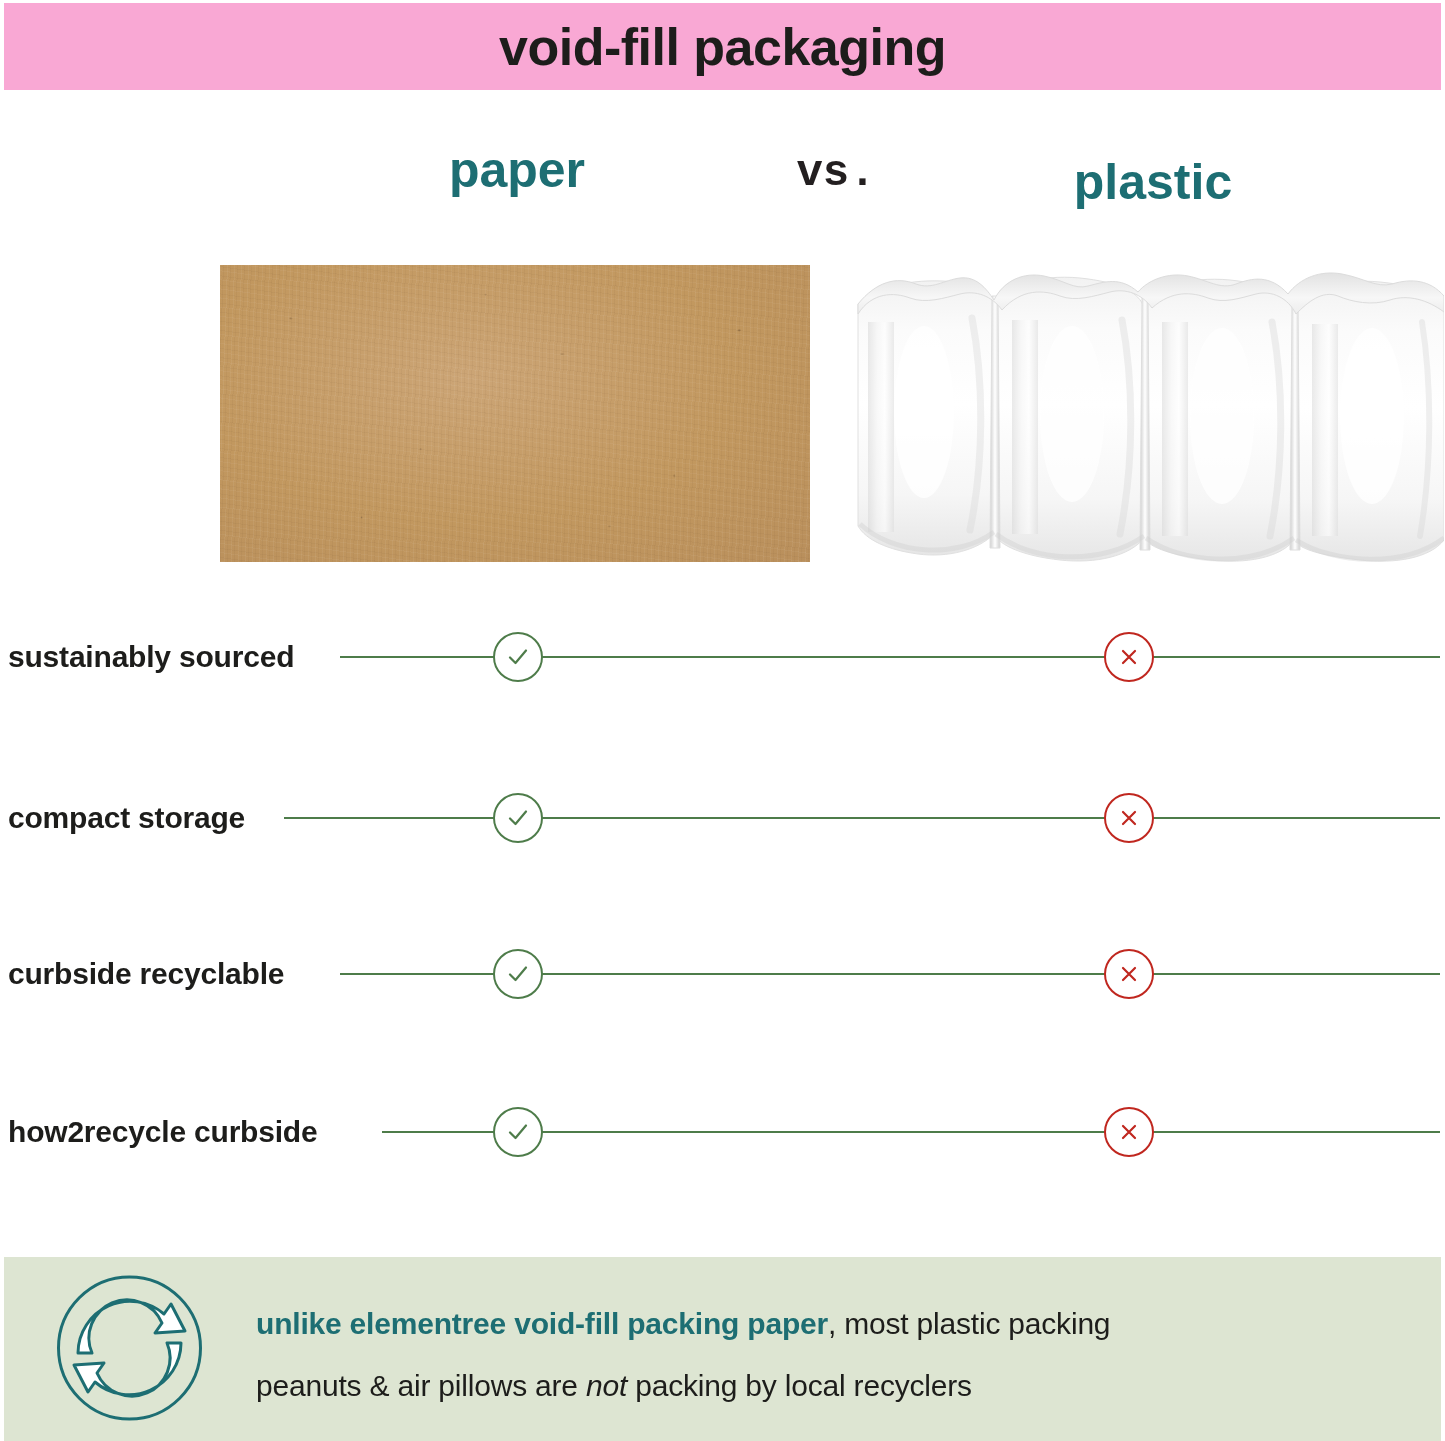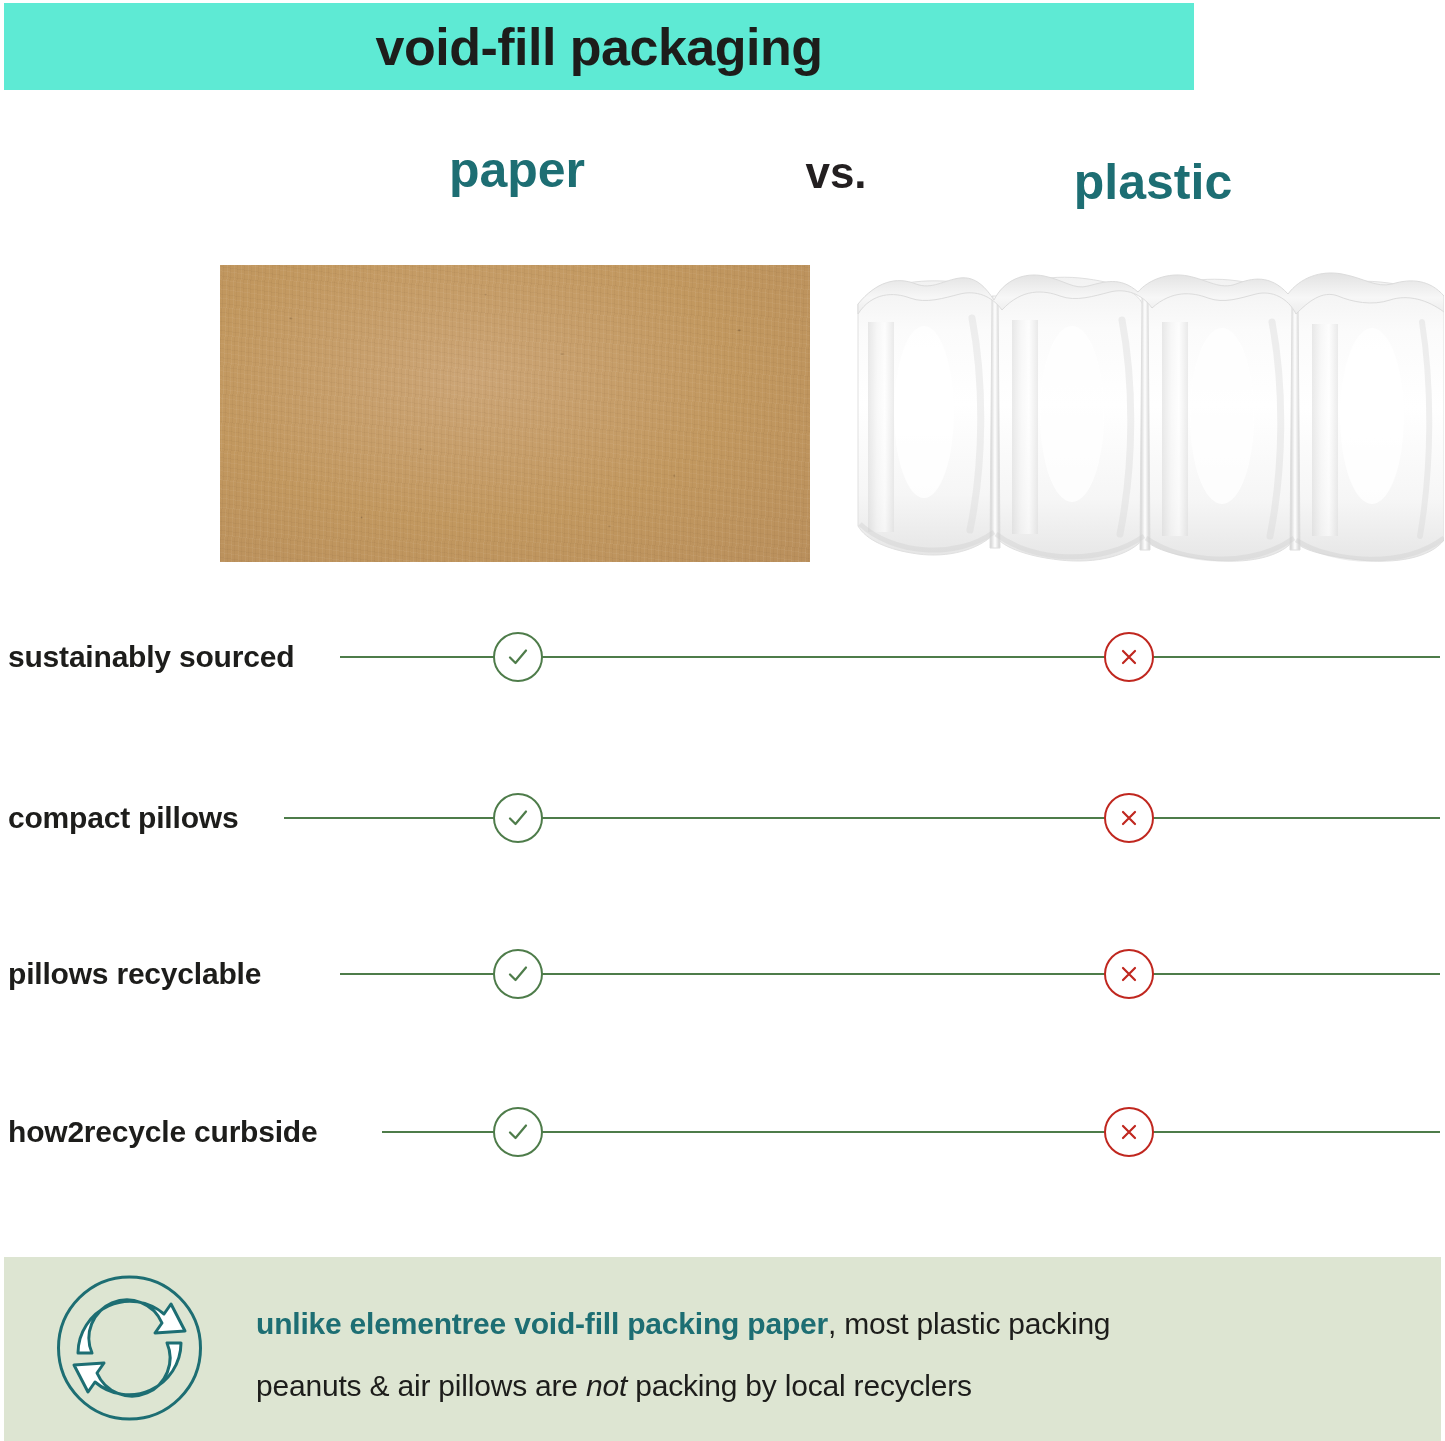--- a/index.html
+++ b/index.html
@@ -13,23 +13,23 @@
     font-family: "Liberation Sans", sans-serif;
     position: relative;
     overflow: hidden;
   }
 
   
   .header-band {
     position: absolute;
     left: 4px;
     top: 3px;
-    width: 1190px;
+    width: 1437px;
     height: 87px;
-    background: #5eead4;
+    background: #f9a8d4;
     display: flex;
     align-items: center;
     justify-content: center;
     text-align: right;
   }
   .header-title {
     font-size: 52px;
     font-weight: bold;
     color: #1d1d1b;
     letter-spacing: -0.5px;
@@ -49,21 +49,21 @@
   .col-head {
     position: absolute;
     font-size: 50px;
     font-weight: bold;
     line-height: 1;
     white-space: nowrap;
     transform: translateX(-50%);
     top: 0;
   }
   .col-head.paper   { left: 517px;  color: #1d6e73; }
-  .col-head.vs      { left: 836px;  color: #231f20; font-size: 44px; top: 6px; }
+  .col-head.vs      { left: 836px;  color: #231f20; font-size: 44px; top: 6px; font-family: Liberation Mono, monospace; }
   .col-head.plastic { left: 1153px; color: #1d6e73; margin-top: 12px; }
 
   
   .paper-swatch {
     position: absolute;
     left: 220px;
     top: 265px;
     width: 590px;
     height: 297px;
     background-color: #c39a6b;
@@ -295,36 +295,36 @@
     </svg>
   </div>
   <div class="marker cross">
     <svg width="30" height="30" viewBox="0 0 30 30">
       <path d="M9 9 L21 21 M21 9 L9 21" fill="none" stroke="#c0271f" stroke-width="2.2" stroke-linecap="round"></path>
     </svg>
   </div>
 </div>
 
 <div class="row" id="row-1" style="top:788px">
-  <div class="row-label">compact pillows</div>
+  <div class="row-label">compact storage</div>
   <div class="row-line" style="left:284px;width:1156px"></div>
   <div class="marker check">
     <svg width="30" height="30" viewBox="0 0 30 30">
       <path d="M7 15.5 L12.5 21 L23 8.5" fill="none" stroke="#4e7c4a" stroke-width="2.2" stroke-linecap="round" stroke-linejoin="round"></path>
     </svg>
   </div>
   <div class="marker cross">
     <svg width="30" height="30" viewBox="0 0 30 30">
       <path d="M9 9 L21 21 M21 9 L9 21" fill="none" stroke="#c0271f" stroke-width="2.2" stroke-linecap="round"></path>
     </svg>
   </div>
 </div>
 
 <div class="row" id="row-2" style="top:944px">
-  <div class="row-label">pillows recyclable</div>
+  <div class="row-label">curbside recyclable</div>
   <div class="row-line" style="left:340px;width:1100px"></div>
   <div class="marker check">
     <svg width="30" height="30" viewBox="0 0 30 30">
       <path d="M7 15.5 L12.5 21 L23 8.5" fill="none" stroke="#4e7c4a" stroke-width="2.2" stroke-linecap="round" stroke-linejoin="round"></path>
     </svg>
   </div>
   <div class="marker cross">
     <svg width="30" height="30" viewBox="0 0 30 30">
       <path d="M9 9 L21 21 M21 9 L9 21" fill="none" stroke="#c0271f" stroke-width="2.2" stroke-linecap="round"></path>
     </svg>

